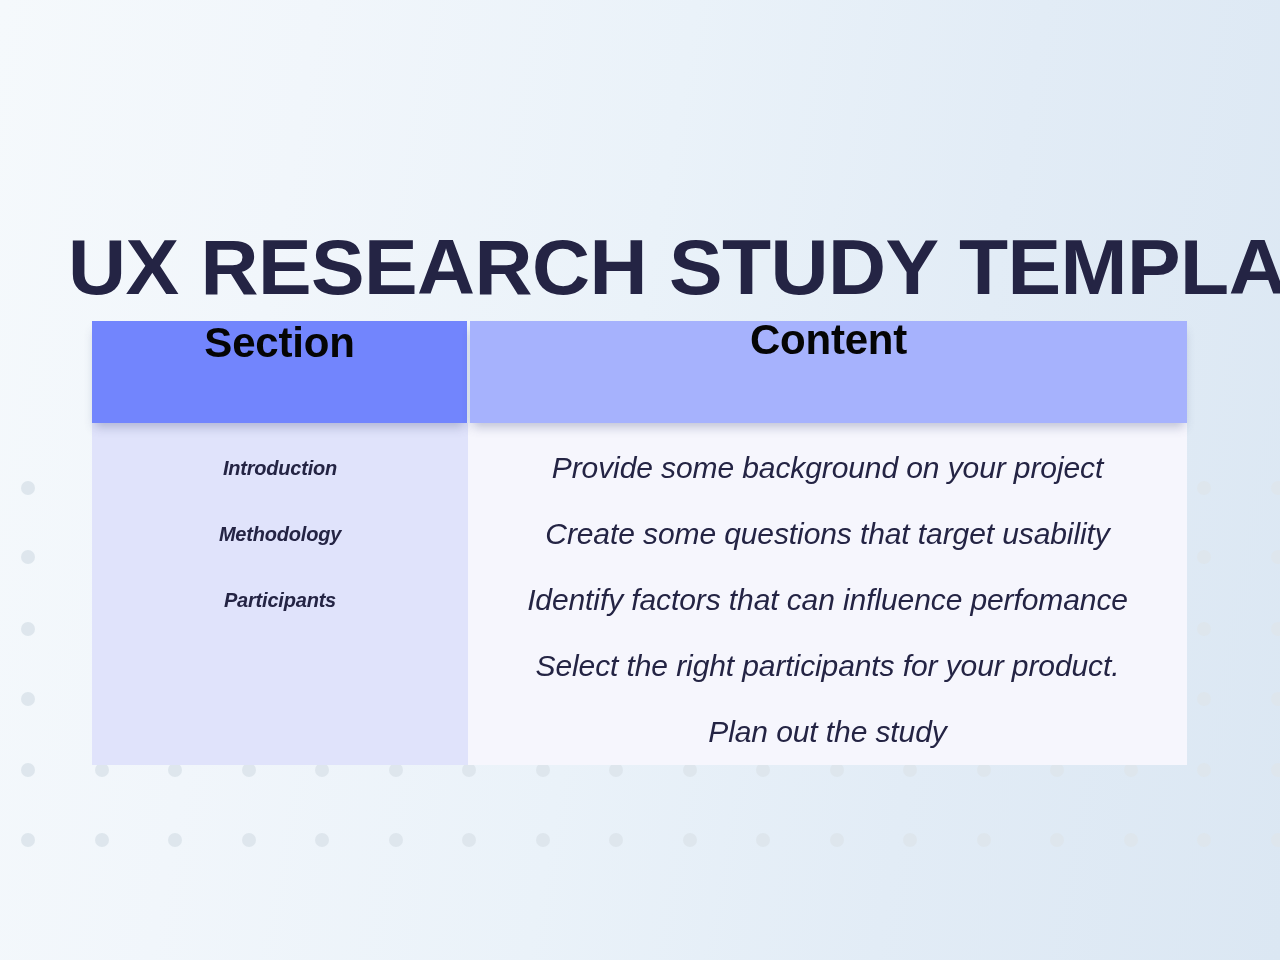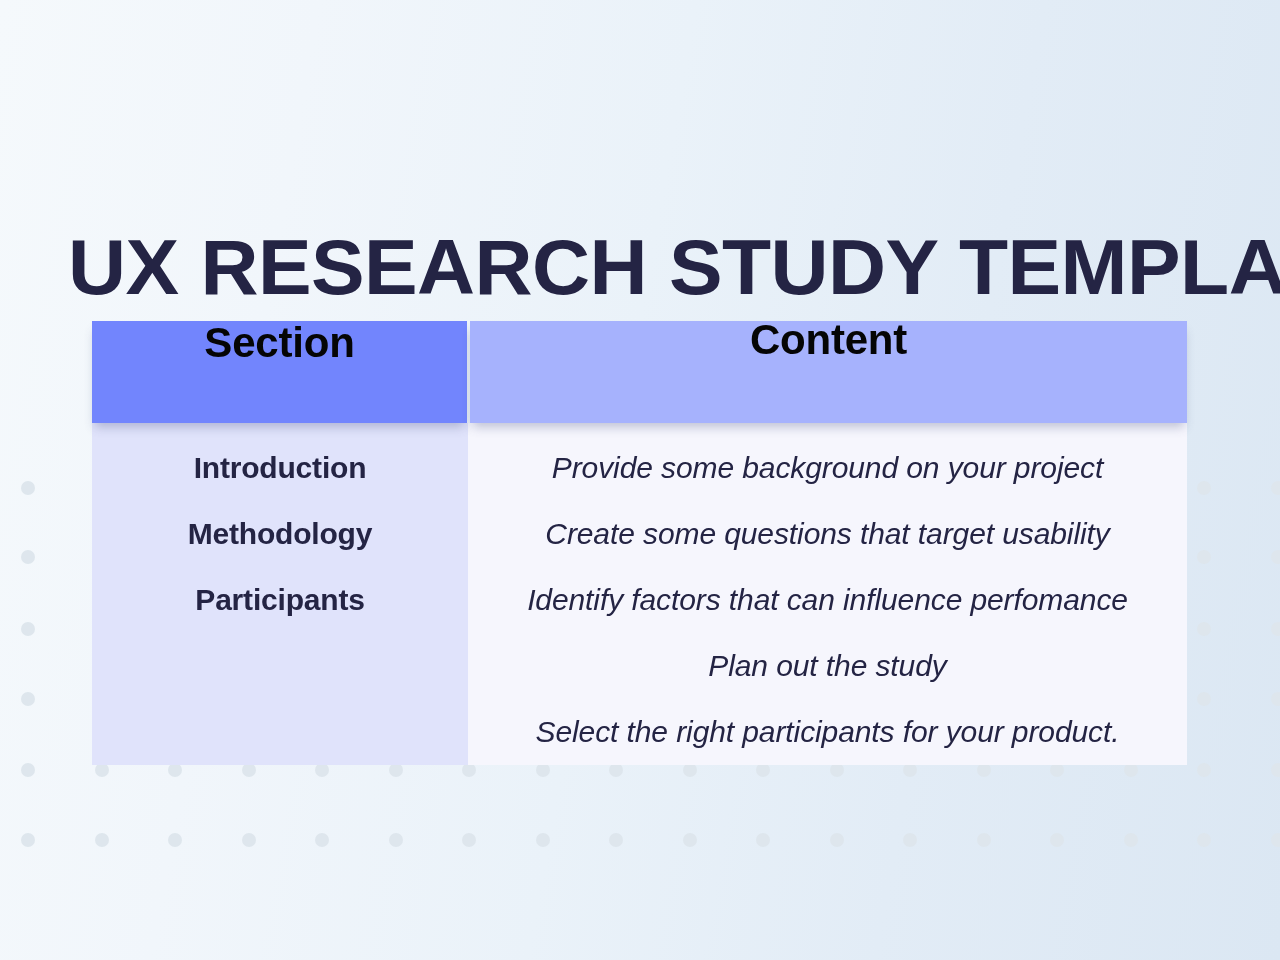--- a/index.html
+++ b/index.html
@@ -129,23 +129,24 @@
     height: 66px;
     display: flex;
     align-items: center;
     justify-content: center;
     text-align: center;
     color: #242444;
     padding: 0 8px;
     box-sizing: border-box;
   }
   #col-section .cell {
-    font-size: 30px;
+    font-size: 20px;
     font-weight: 700;
     letter-spacing: -0.2px;
+    font-style: italic;
   }
   #col-content .cell {
     font-size: 30px;
     font-weight: 400;
     letter-spacing: -0.1px;
     font-style: italic;
   }
 </style>
 </head>
 <body>
@@ -282,19 +283,19 @@
       <div class="col" id="col-section">
         <div class="cell">Introduction</div>
         <div class="cell">Methodology</div>
         <div class="cell">Participants</div>
       </div>
 
       <div class="col" id="col-content">
         <div class="cell">Provide some background on your project</div>
         <div class="cell">Create some questions that target usability</div>
         <div class="cell">Identify factors that can influence perfomance</div>
+        <div class="cell">Select the right participants for your product.</div>
         <div class="cell">Plan out the study</div>
-        <div class="cell">Select the right participants for your product.</div>
       </div>
 
     </div>
   </div>
 </div>
 
 </body></html>

